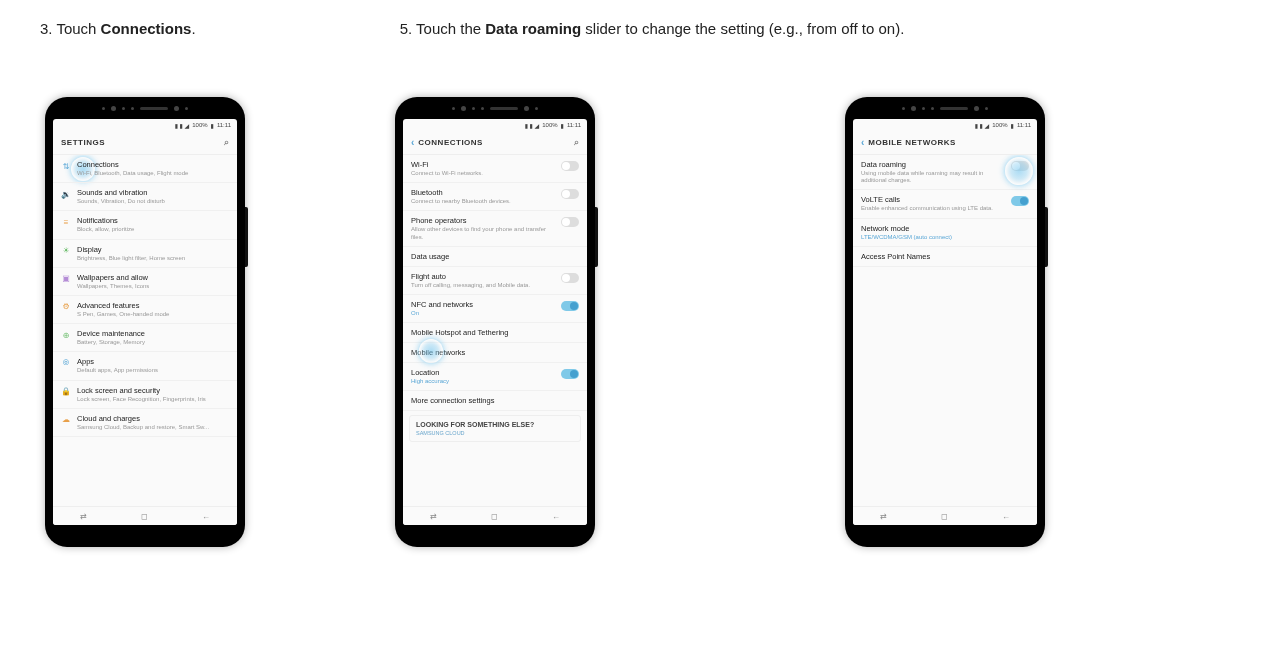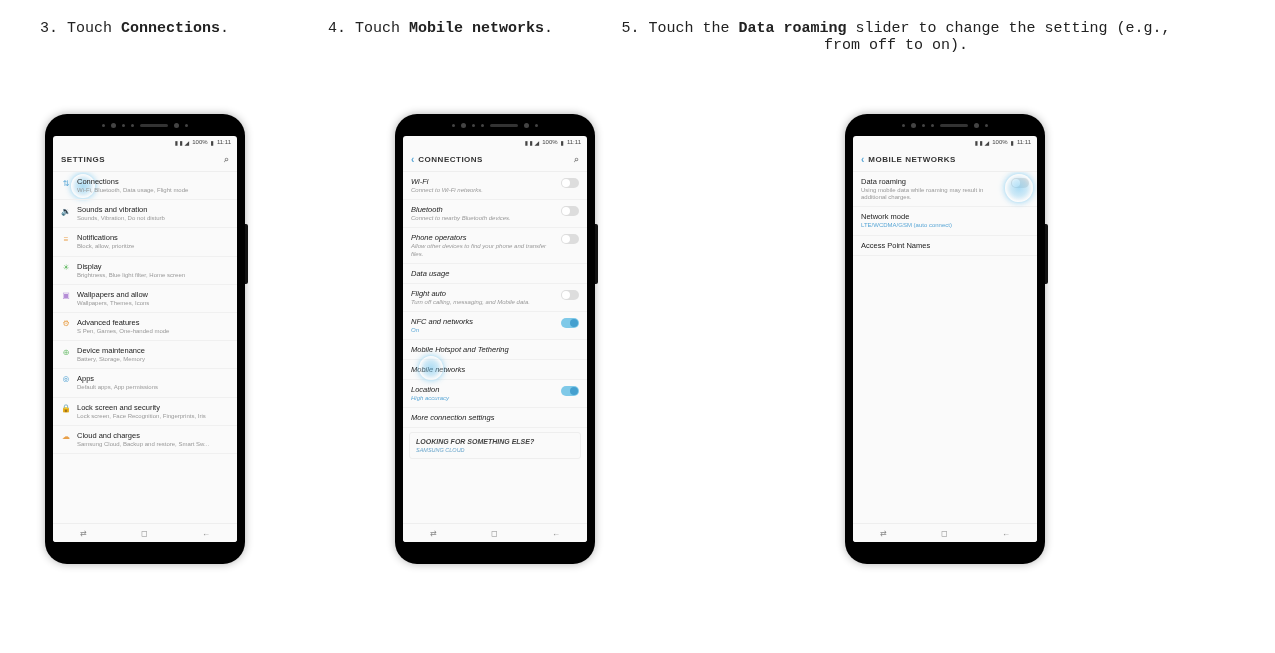--- a/index.html
+++ b/index.html
@@ -9,22 +9,21 @@
     font-size: 14px;
     color: #333;
     background: #fff;
     width: 1275px;
     box-sizing: border-box;
   }
   .steps-row {
     display: flex;
     align-items: flex-start;
     justify-content: flex-start;
-    gap: 28px;
-    font-family: Liberation Mono, monospace;
+    gap: 72px;
   }
   .step {
     flex: 0 0 auto;
   }
   .step-text {
     margin-bottom: 70px;
     font-size: 15px;
     color: #222;
   }
   .step-text strong { font-weight: bold; }
@@ -199,25 +198,20 @@
 </style>
 </head>
 <body>
 
 <div class="steps-row">
   <div class="step step3">
     <div class="step-text">
       <span>3.</span><span> Touch </span><strong>Connections</strong><span>.</span>
     </div>
   </div>
-  <div class="step step4">
-    <div class="step-text">
-      <span>4.</span><span> Touch </span><strong>Mobile networks</strong><span>.</span>
-    </div>
-  </div>
   <div class="step step5">
     <div class="step-text">
       <span>5.</span><span> Touch the </span><strong>Data roaming</strong><span> slider to change the setting (e.g., from off to on).</span>
     </div>
   </div>
 </div>
 
 <div class="phones-row">
 
   <div class="phone-wrap">
@@ -340,21 +334,21 @@
           <span class="sb-ic">▮ ▮ ◢</span>
           <span>100%</span>
           <span class="sb-ic">▮</span>
           <span>11:11</span>
         </div>
         <div class="hdr">
           <span class="back">‹</span>
           <span class="title">CONNECTIONS</span>
           <span class="search">⌕</span>
         </div>
-        <div class="list" id="list2" style="position:relative;font-style:italic;">
+        <div class="list" id="list2" style="position:relative;">
             <div class="row">
               <div class="txts">
                 <div class="title">Wi-Fi</div>
                 <div class="sub">Connect to Wi-Fi networks.</div>
               </div>
               <div class="toggle off"></div>
             </div>
             <div class="row">
               <div class="txts">
                 <div class="title">Bluetooth</div>
@@ -451,20 +445,27 @@
         <div class="row">
               <div class="txts">
                 <div class="title">Data roaming</div>
                 <div class="sub">Using mobile data while roaming may result in additional charges.</div>
               </div>
               <div class="toggle off"></div>
             </div>
             <div class="highlight" style="right: 4px; top: 2px; width: 28px; height: 28px;"></div>
             <div class="row">
               <div class="txts">
+                <div class="title">VoLTE calls</div>
+                <div class="sub">Enable enhanced communication using LTE data.</div>
+              </div>
+              <div class="toggle on"></div>
+            </div>
+            <div class="row">
+              <div class="txts">
                 <div class="title">Network mode</div>
                 <div class="sub blue">LTE/WCDMA/GSM (auto connect)</div>
               </div>
             </div>
             <div class="row">
               <div class="txts">
                 <div class="title">Access Point Names</div>
               </div>
             </div>
           </div>

